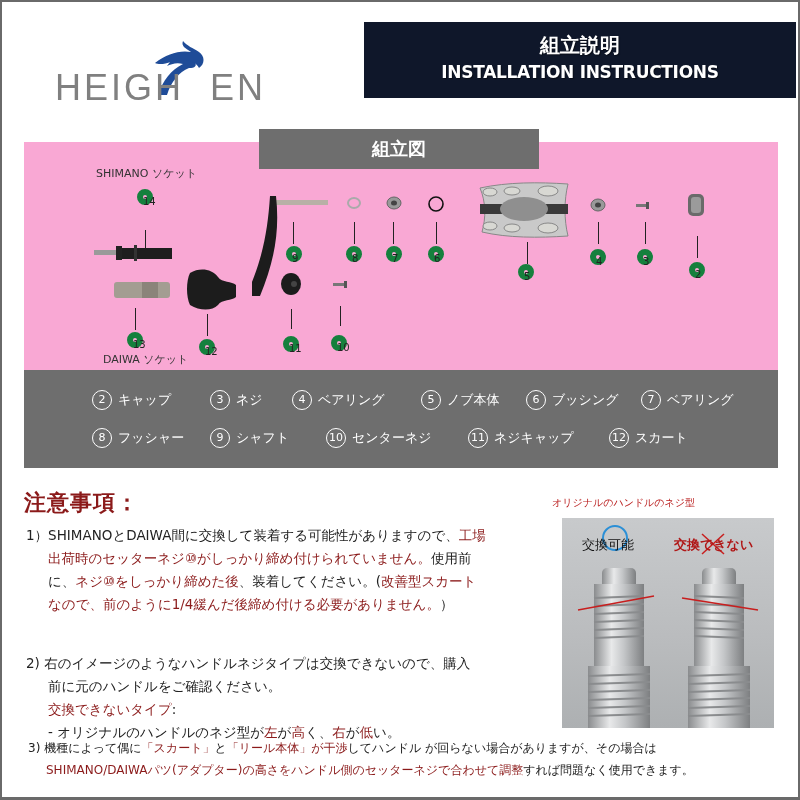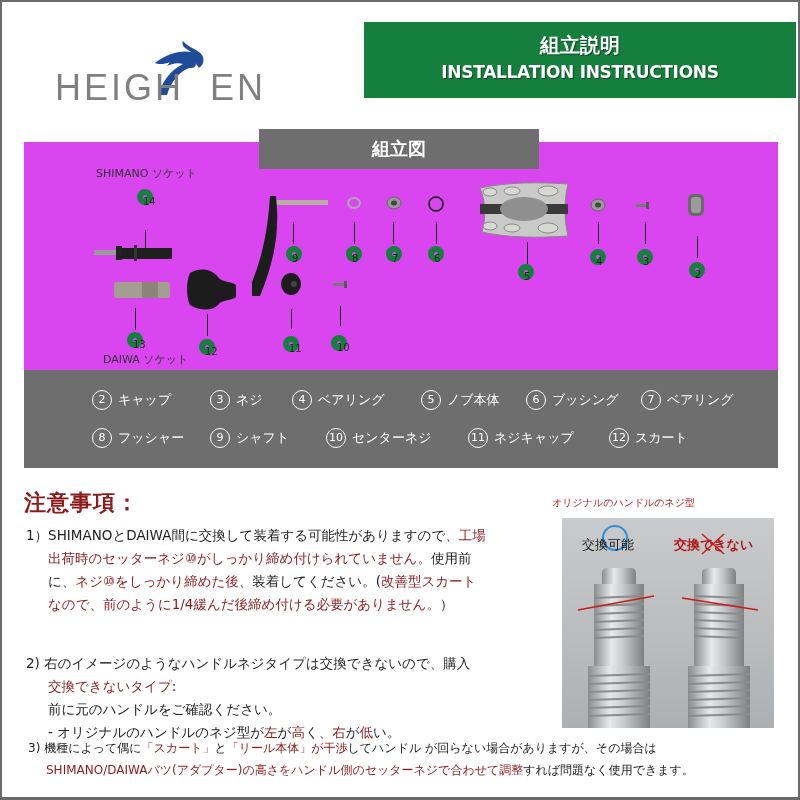--- a/index.html
+++ b/index.html
@@ -7,26 +7,26 @@
   body { font-family: "DejaVu Sans", "Liberation Sans", sans-serif; color: #222; position: relative; }
   .frame { position: absolute; left: 0; top: 0; width: 800px; height: 800px; border: 2px solid #6a6a6a; border-bottom-width: 3px; }
 
   
   .logo { position: absolute; left: 55px; top: 38px; width: 200px; height: 58px; }
   .logo-text { position: absolute; left: 0; top: 29px; font-family: "Liberation Sans", sans-serif; font-size: 36px; letter-spacing: 3px; color: #808080; font-weight: normal; white-space: nowrap; }
   .logo-text .gap { display: inline-block; width: 26px; }
   .logo svg { position: absolute; left: 0; top: 0; }
 
   
-  .banner { position: absolute; left: 364px; top: 22px; width: 432px; height: 76px; background: #15803d; color: #fff; text-align: center; }
+  .banner { position: absolute; left: 364px; top: 22px; width: 432px; height: 76px; background: #0f172a; color: #fff; text-align: center; }
   .banner .jp { font-size: 20px; font-weight: bold; margin-top: 10px; line-height: 26px; text-shadow: 1px 1px 1px rgba(0,0,0,0.45); }
   .banner .en { font-size: 17px; font-weight: bold; line-height: 28px; font-family: "DejaVu Sans", sans-serif; text-shadow: 1px 1px 1px rgba(0,0,0,0.45); letter-spacing: -0.3px; }
 
   
-  .diagram { position: absolute; left: 24px; top: 142px; width: 754px; height: 230px; background: #d946ef; }
+  .diagram { position: absolute; left: 24px; top: 142px; width: 754px; height: 230px; background: #f9a8d4; }
   .diagram-tab { position: absolute; left: 259px; top: 129px; width: 280px; height: 40px; background: #6e6e6e; color: #fff; font-size: 18px; font-weight: bold; text-align: center; line-height: 40px; }
   .sock-label { position: absolute; font-size: 11px; color: #333; white-space: nowrap; }
   .cnum { position: absolute; width: 16px; height: 16px; border: 6px solid #15803d; border-radius: 50%; font-size: 10px; line-height: 14px; text-align: center; color: #222; background: transparent; }
   .lead { position: absolute; width: 1px; background: #222; }
   .part { position: absolute; }
 
   
   .legend { position: absolute; left: 24px; top: 370px; width: 754px; height: 98px; background: #6e6e6e; }
   .legend-row { position: absolute; left: 0; width: 100%; height: 30px; }
   .legend-item { position: absolute; color: #fff; font-size: 13px; white-space: nowrap; display: flex; align-items: center; }
@@ -225,22 +225,22 @@
 
 <div class="note" style="left:26px; top:524px; width:520px;">
   <div><span>1）</span><span>SHIMANOとDAIWA間に交換して装着する可能性がありますので、</span><span class="red">工場</span></div>
   <div class="indent"><span class="red">出荷時のセッターネジ⑩がしっかり締め付けられていません。</span><span>使用前</span></div>
   <div class="indent"><span>に、</span><span class="red">ネジ⑩をしっかり締めた後</span><span>、装着してください。(</span><span class="red">改善型スカート</span></div>
   <div class="indent"><span class="red">なので、前のように1/4緩んだ後締め付ける必要がありません。</span><span>）</span></div>
 </div>
 
 <div class="note" style="left:26px; top:652px; width:520px;">
   <div><span>2)</span> <span>右のイメージのようなハンドルネジタイプは交換できないので、購入</span></div>
+  <div class="indent"><span>前に元のハンドルをご確認ください。</span></div>
   <div class="indent"><span class="red">交換できないタイプ</span><span>:</span></div>
-  <div class="indent"><span>前に元のハンドルをご確認ください。</span></div>
   <div class="indent"><span>- オリジナルのハンドルのネジ型が</span><span class="red">左</span><span>が</span><span class="red">高</span><span>く、</span><span class="red">右</span><span>が</span><span class="red">低</span><span>い。</span></div>
 </div>
 
 <div class="thread-title">オリジナルのハンドルのネジ型</div>
 <div class="thread-img">
   <svg width="212" height="210" style="position:absolute;left:0;top:0;">
     <defs>
       <linearGradient id="metal" x1="0" x2="1" y1="0" y2="0">
         <stop offset="0" stop-color="#8a8c8e"></stop>
         <stop offset="0.35" stop-color="#e8e9ea"></stop>

